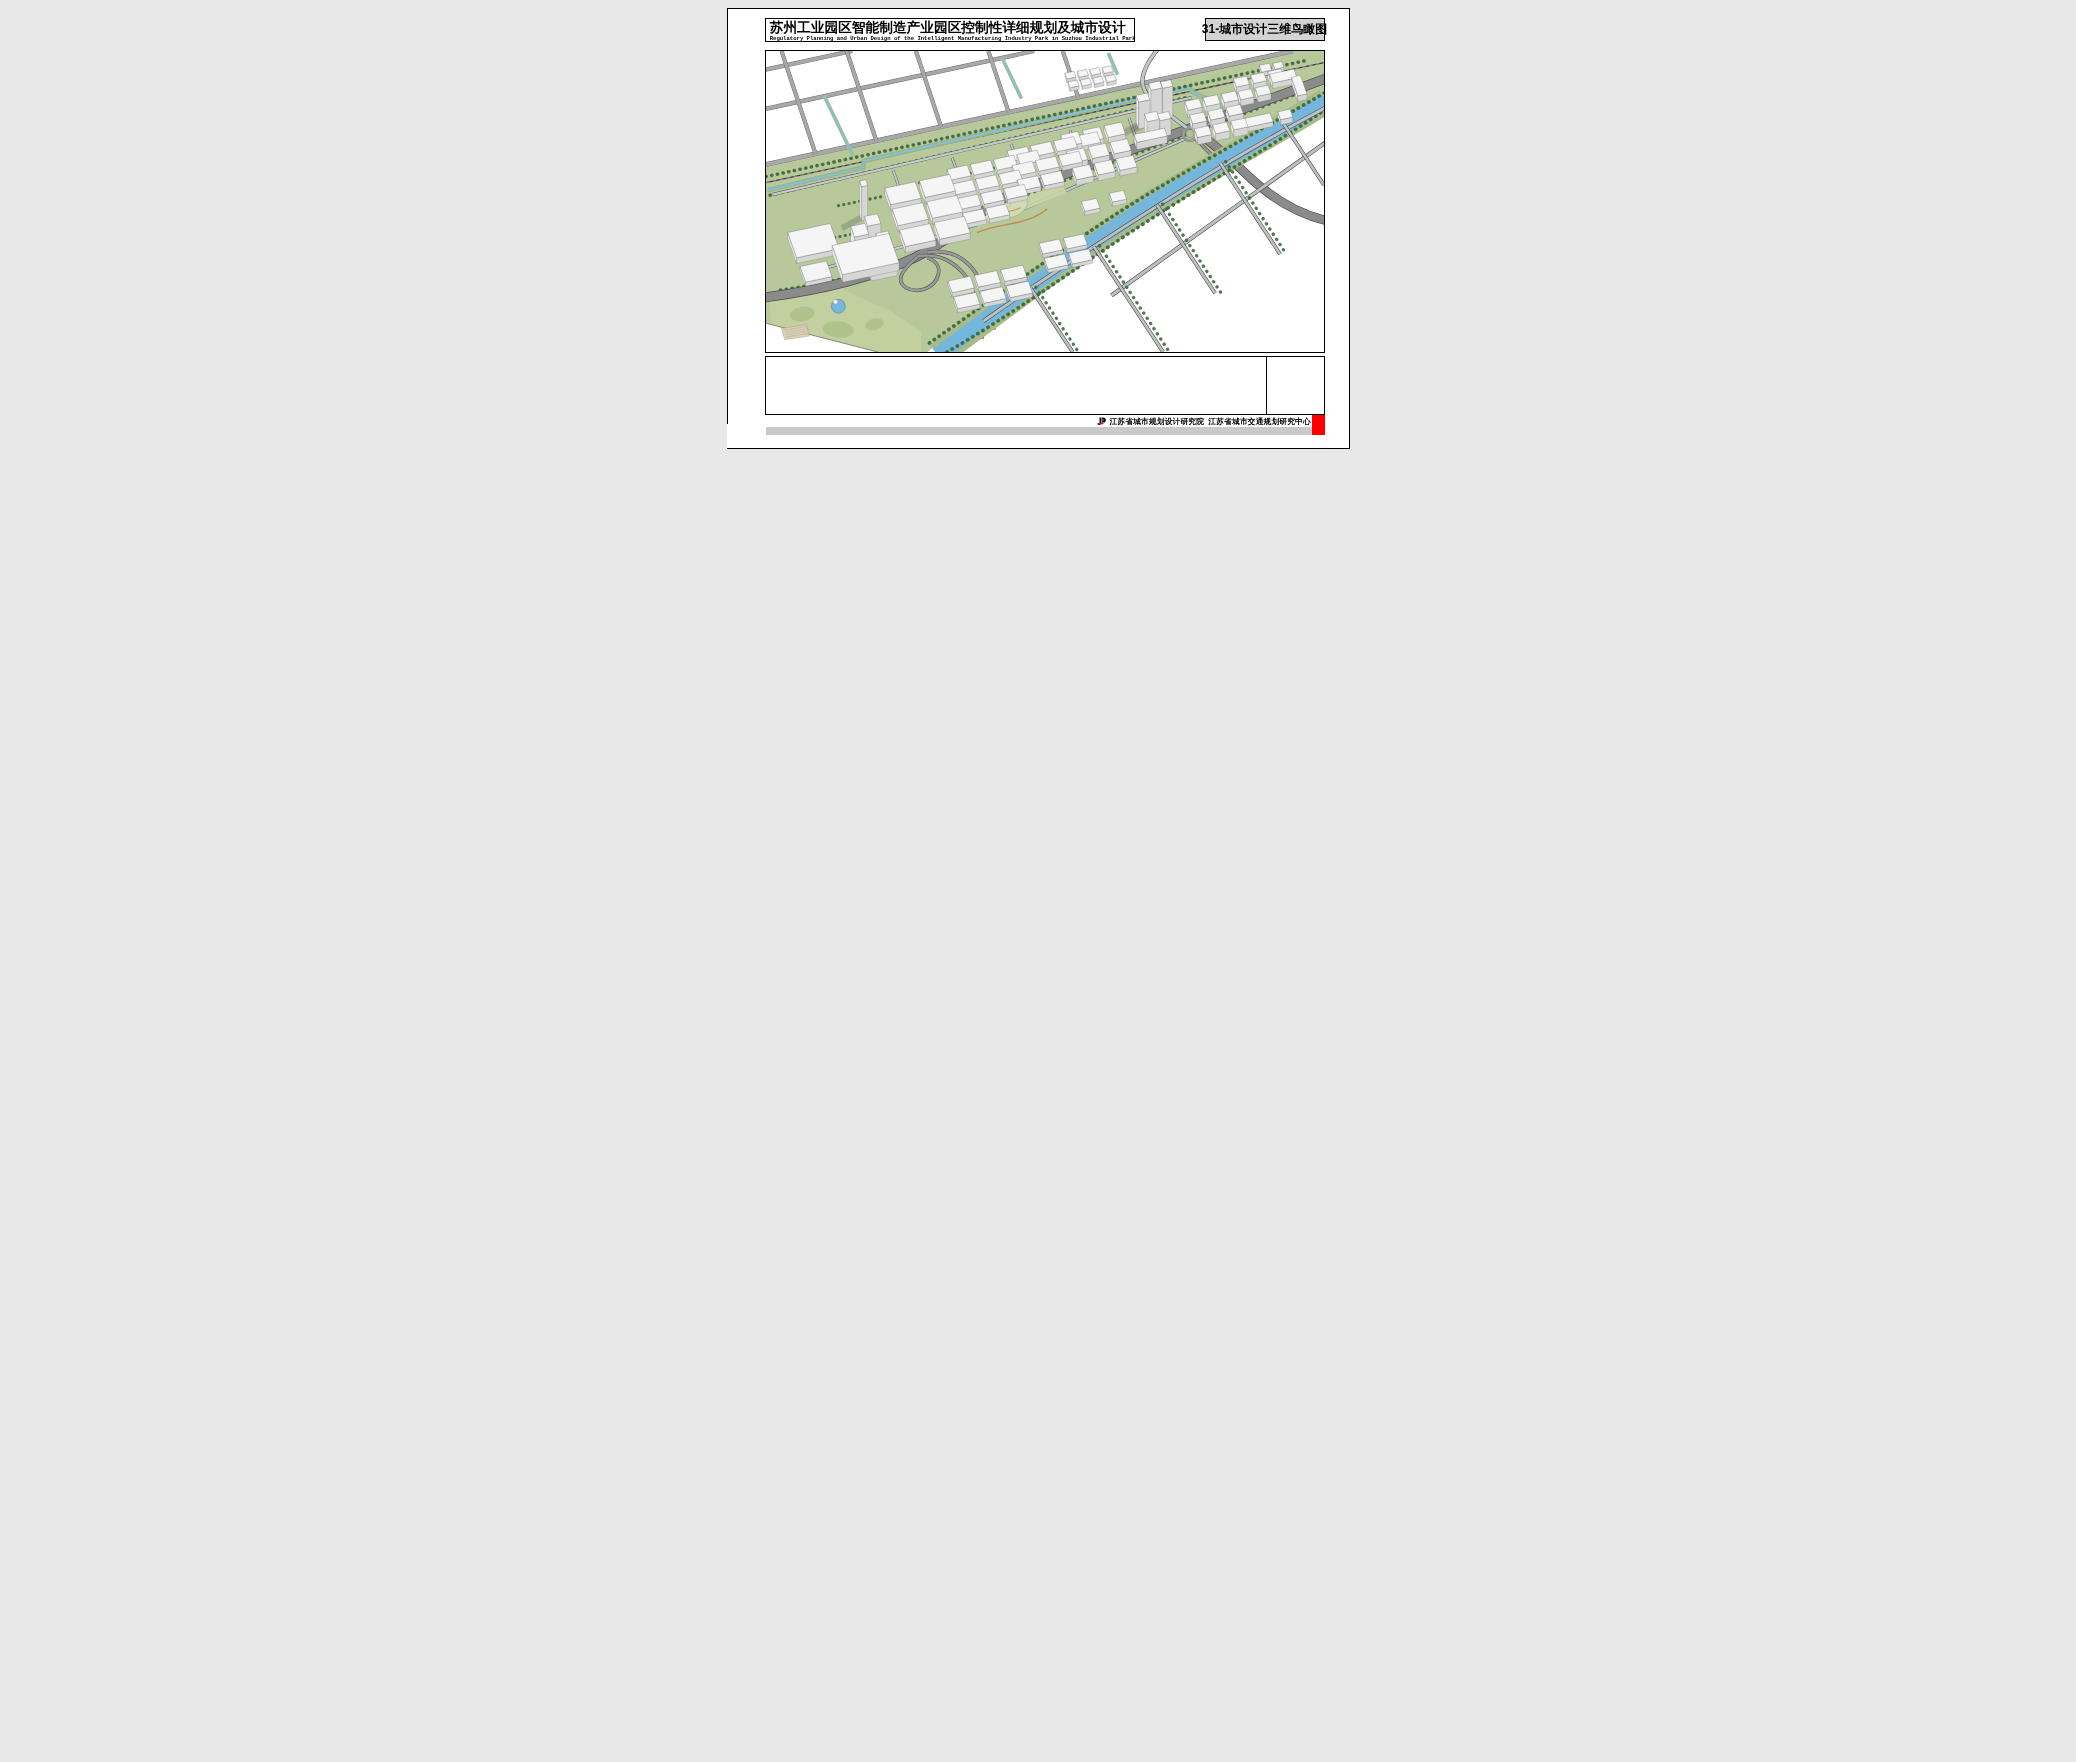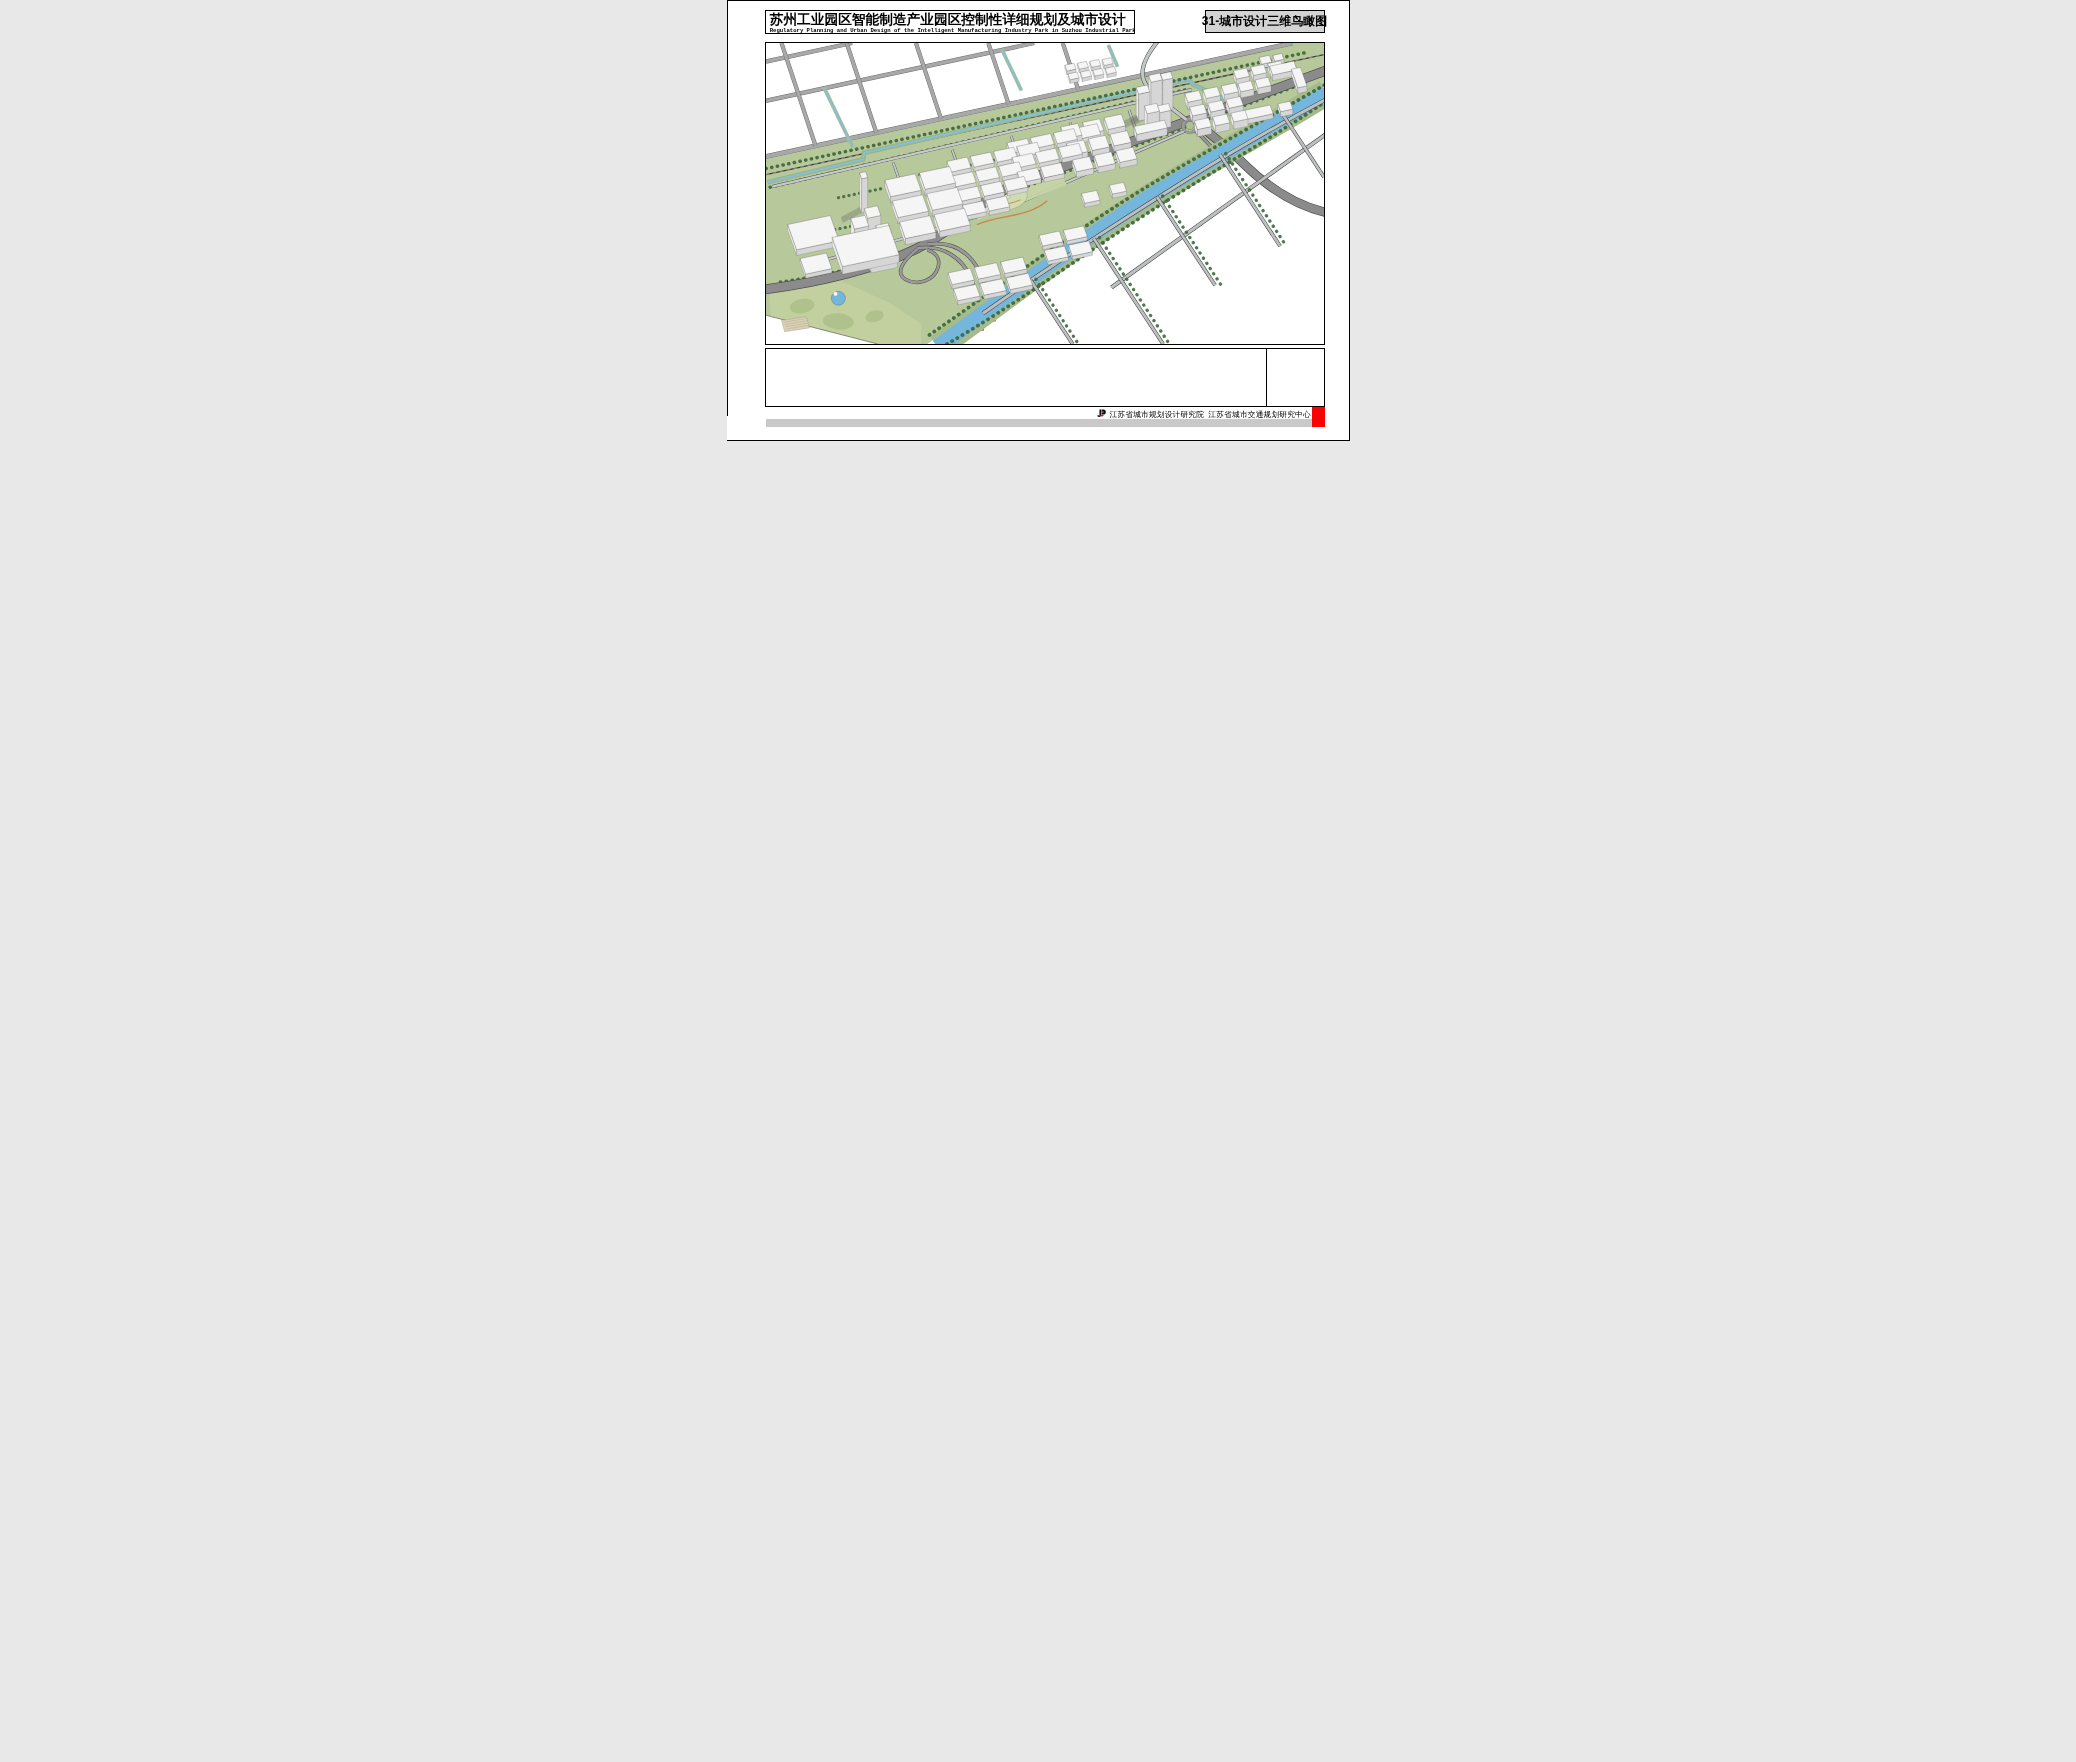--- a/index.html
+++ b/index.html
@@ -1,16 +1,16 @@
 <!DOCTYPE html>
 <html style="font-size:6.6px"><head>
 <meta charset="utf-8">
 <style>
   html,body{margin:0;padding:0;background:#e8e8e8;}
-  .stage{width:623px;margin:0 auto;}
+  .stage{width:623px;margin:8px auto;}
   .sheet{position:relative;width:623px;height:441px;background:#fff;overflow:hidden;
          font-family:"Liberation Sans",sans-serif;}
   .sheet *{box-sizing:border-box;}
   .edge{position:absolute;background:#000;}
   .edge-top{left:0;top:0;width:100%;height:1.2px;}
   .edge-left{left:0.4px;top:0;width:0.8px;height:416px;}
   .edge-right{right:0;top:0;width:0.8px;height:100%;}
   .edge-bottom{left:0;bottom:0;width:100%;height:1.2px;}
   .title-block{position:absolute;left:38px;top:10.4px;width:370px;height:24px;
                border:0.8px solid #000;background:#fff;padding:0.4px 0 0 4.2px;overflow:hidden;}
@@ -21,22 +21,22 @@
   .sheet-label{position:absolute;left:478px;top:10px;width:120px;height:23px;
                background:#d3d3d3;border:1.2px solid #000;display:flex;align-items:center;
                justify-content:center;font-size:12px;font-weight:900;color:#000;white-space:nowrap;}
   .viewport{position:absolute;left:38px;top:42px;width:560px;height:303px;
             border:0.8px solid #000;background:#fff;}
   .viewport svg{display:block;width:100%;height:100%;}
   .notes-box{position:absolute;left:38px;top:348px;width:560px;height:59px;
              border:0.8px solid #000;background:#fff;}
   .notes-divider{position:absolute;left:500px;top:0;bottom:0;width:0.8px;background:#000;}
   .footer-logo{position:absolute;left:369px;top:409px;width:11.2px;height:9.6px;}
-  .footer-text{position:absolute;left:383px;top:408px;height:11.6px;display:flex;align-items:flex-end;
-               font-size:7.7px;font-weight:400;color:#000;white-space:nowrap;letter-spacing:0.2px;}
+  .footer-text{position:absolute;left:383px;top:408px;height:11.6px;display:flex;align-items:center;
+               font-size:7.7px;font-weight:700;color:#000;white-space:nowrap;letter-spacing:0.2px;}
   .footer-text span{margin-right:4.2px;}
   .gray-bar{position:absolute;left:39px;top:419px;width:547px;height:7.5px;background:#c9c9c9;}
   .red-mark{position:absolute;left:585px;top:407px;width:13px;height:20px;background:#fe0000;}
 </style>
 </head>
 <body>
 
 <div class="stage">
   <div class="sheet">
 

